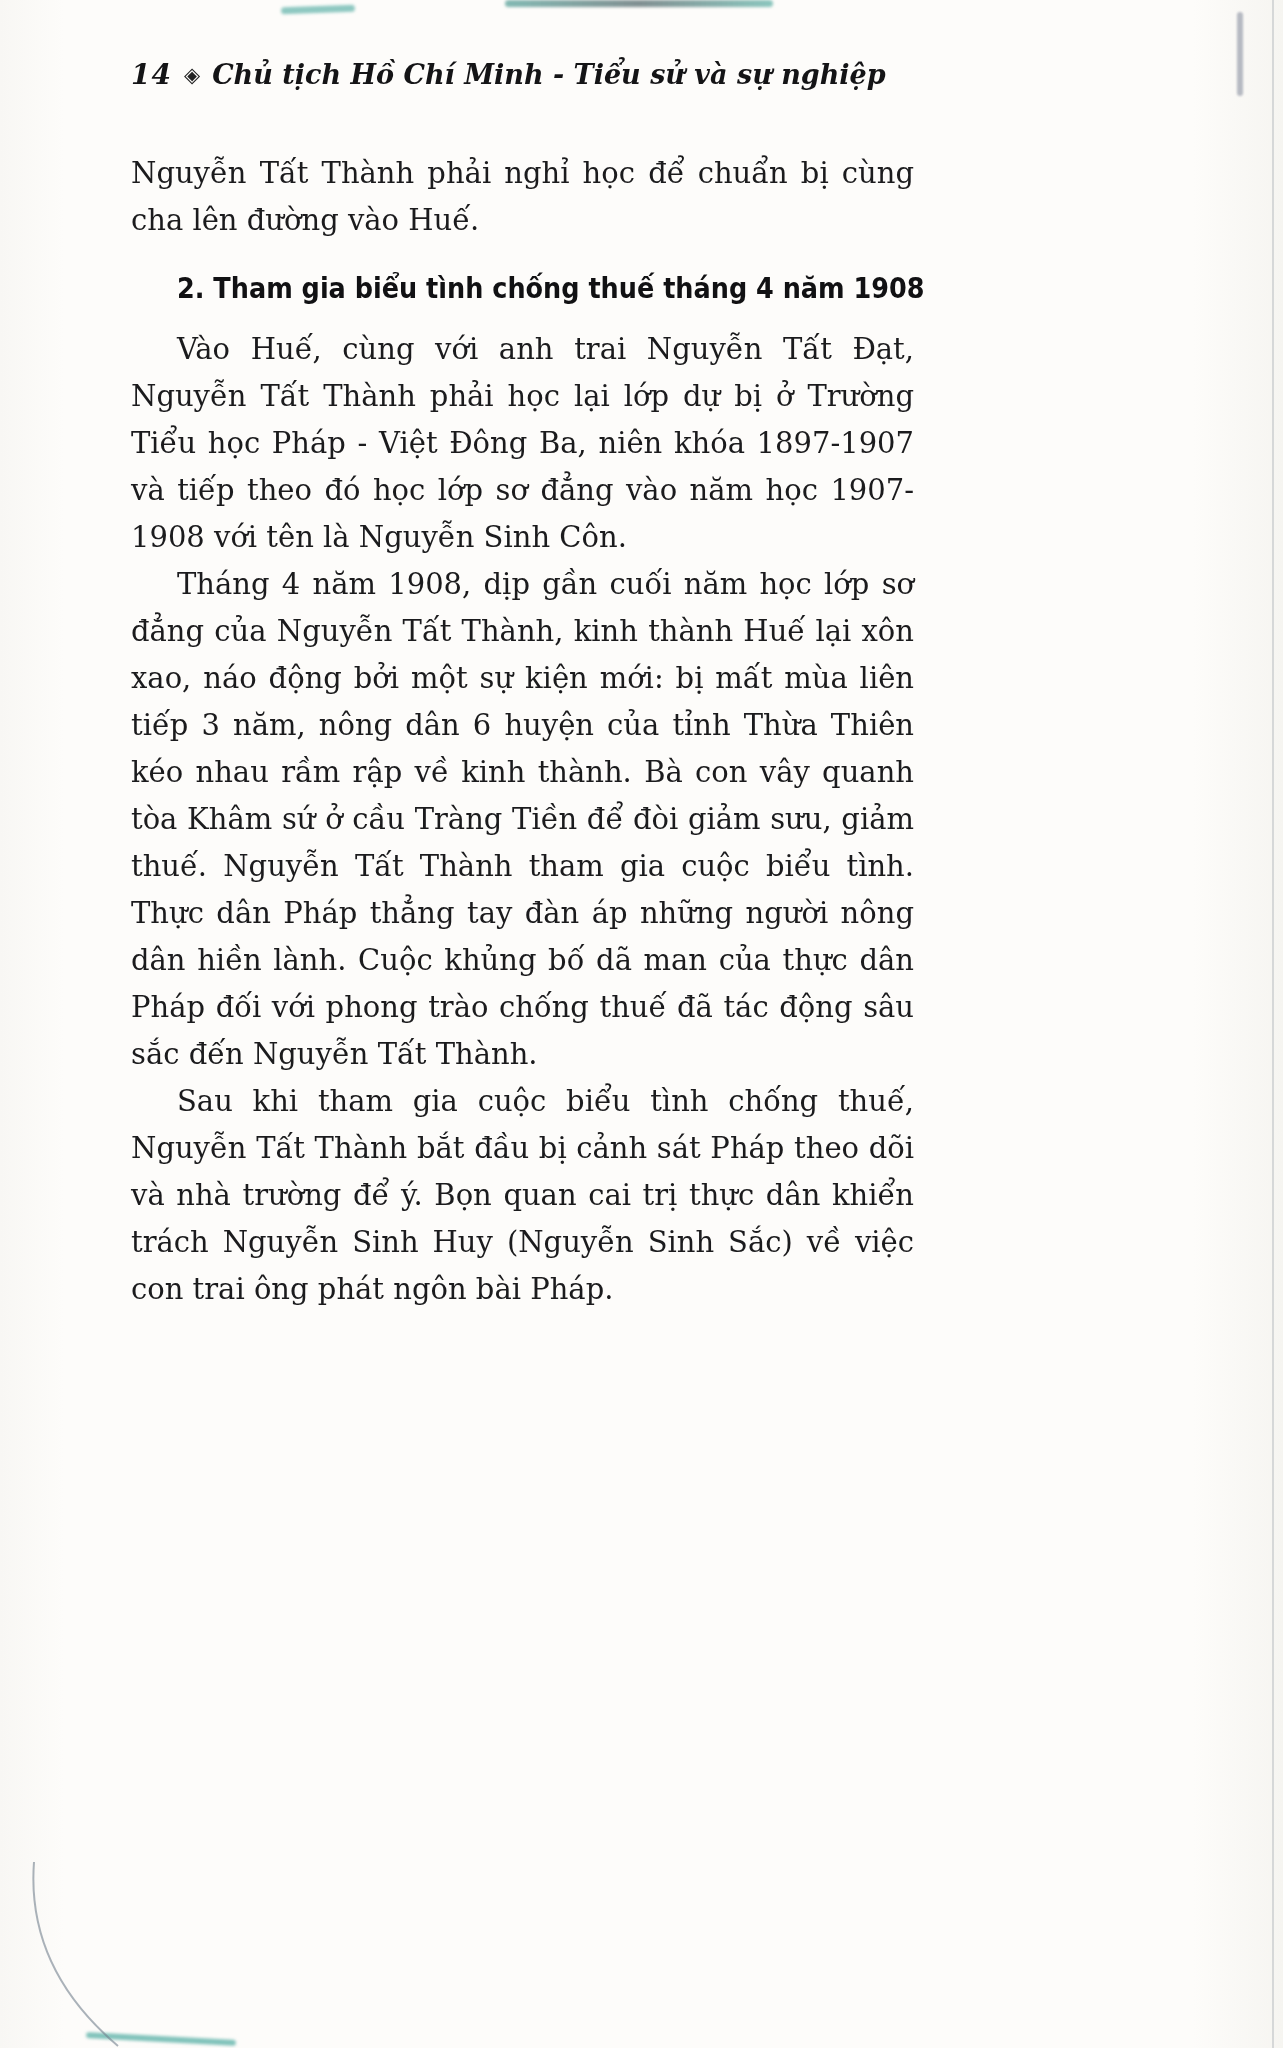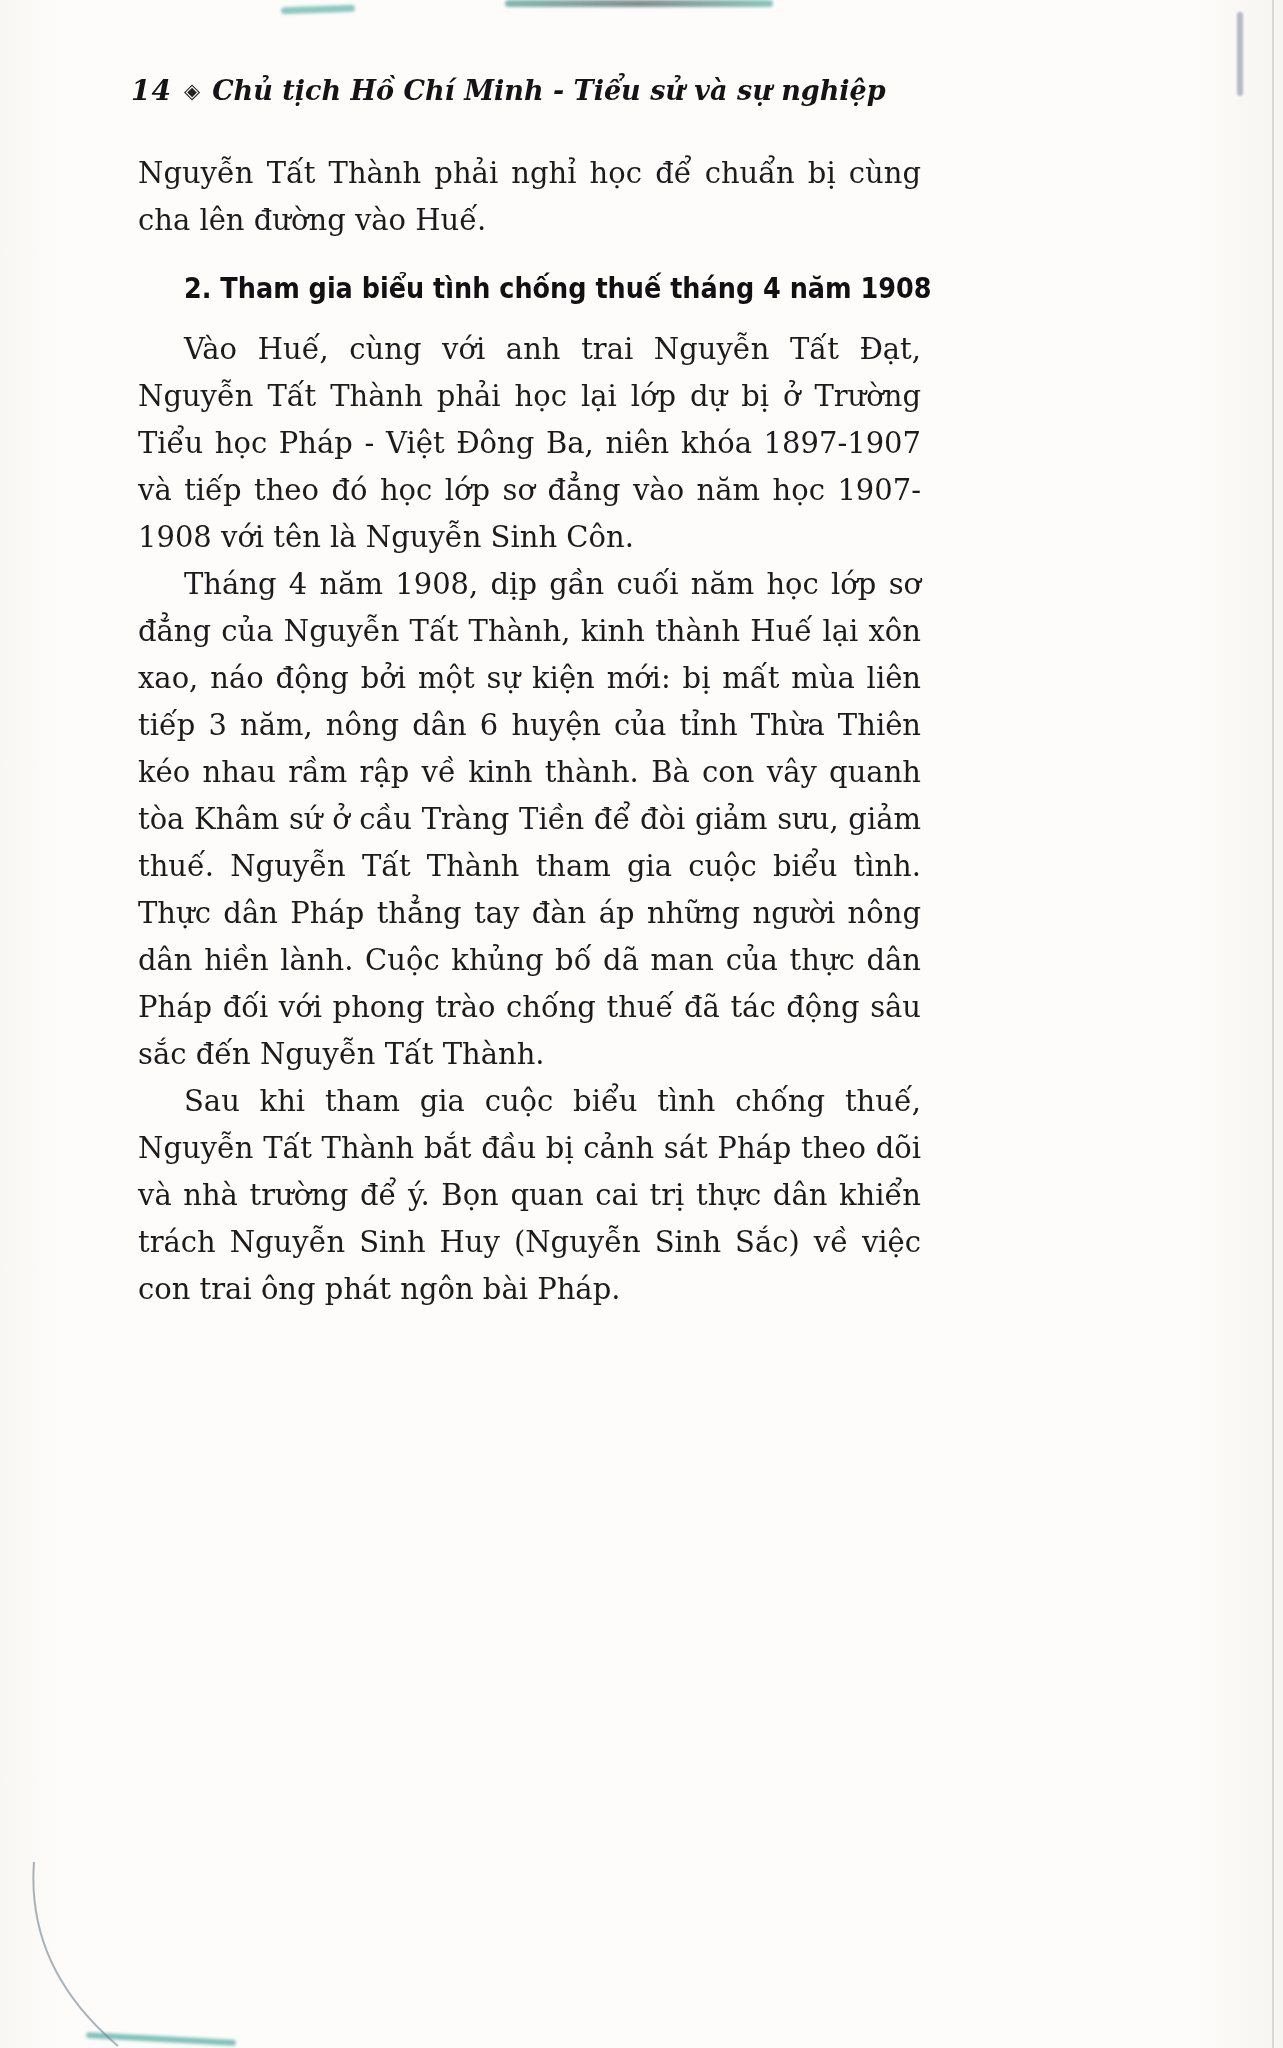--- a/index.html
+++ b/index.html
@@ -14,21 +14,21 @@
     margin: 0 auto;
     background: linear-gradient(90deg, #f8f7f4 0%, #fdfcfa 5%, #fdfcfa 93%, #f6f5f1 100%);
     overflow: hidden;
     color: #1c1c1e;
   }
 
   
   .running-header {
     position: absolute;
     left: 131px;
-    top: 74px;
+    top: 58px;
     display: flex;
     align-items: baseline;
     gap: 12px;
     font-family: "DejaVu Serif", serif;
     font-style: italic;
     font-weight: bold;
     font-size: 27px;
     color: #141416;
     white-space: nowrap;
   }
@@ -40,21 +40,21 @@
     font-style: normal;
     font-size: 21px;
     position: relative;
     top: -2px;
     color: #222;
   }
 
   
   .text-area {
     position: absolute;
-    left: 138px;
+    left: 131px;
     top: 150px;
     width: 783px;
   }
   .text-area p {
     margin: 0;
     font-family: "DejaVu Serif", serif;
     font-size: 29px;
     line-height: 47px;
     text-align: justify;
     text-indent: 46px;

